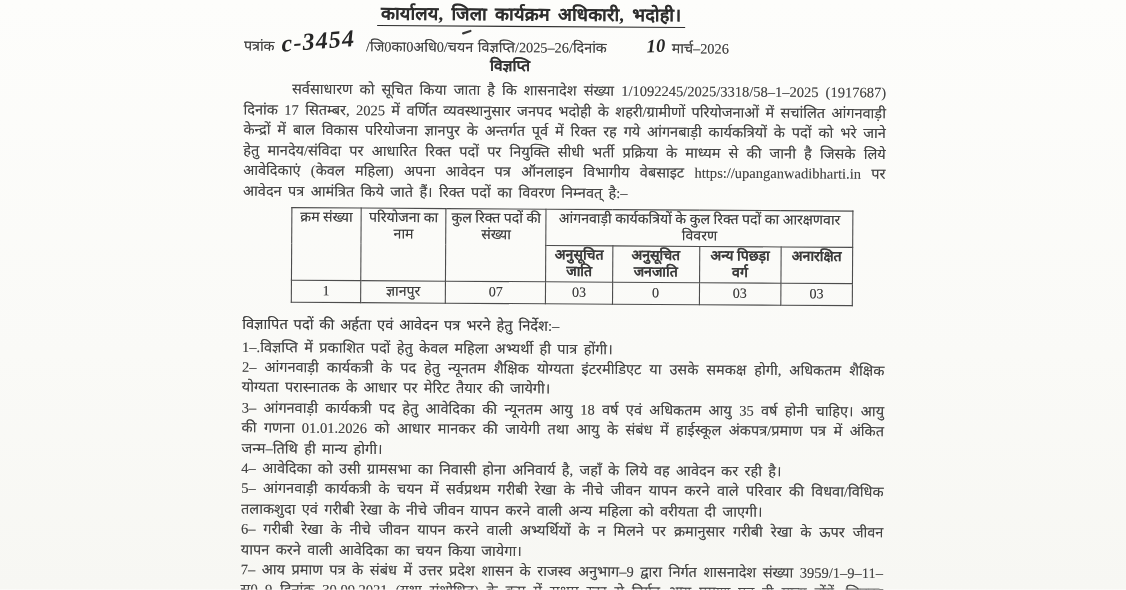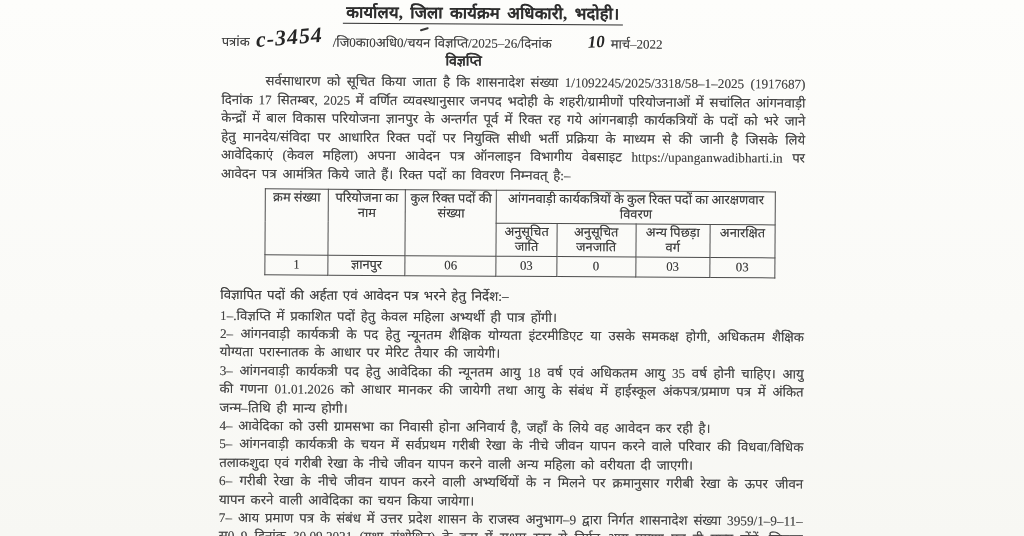--- a/index.html
+++ b/index.html
@@ -59,21 +59,21 @@
     border-collapse:collapse;table-layout:fixed;
     margin:4px 0 0 44px;width:511px;
     font-size:12.8px;color:#3b3b3b;line-height:15px;
   }
   table.vacancy td{
     border:1.4px solid #4d4d4d;padding:1px 3px;text-align:center;vertical-align:top;
     overflow:hidden;
   }
   td.c-left{text-align:left;padding-left:7px;}
   tr.hdr1 td{height:28px;}
-  tr.hdr2 td{height:30px;}
+  tr.hdr2 td{height:30px;font-weight:bold;}
   tr.datarow td{height:17px;vertical-align:middle;}
   .inst-heading{
     margin:11px 0 0 0;font-size:13.3px;color:#3d3d3d;word-spacing:2px;line-height:18px;
   }
   .inst-list{margin:3px 0 0 0;}
   .inst-list p{
     margin:0;font-size:13.2px;line-height:18.4px;color:#454545;
     text-align:justify;text-justify:inter-word;text-align-last:left;word-spacing:2.5px;
   }
 </style>
@@ -82,21 +82,21 @@
 
 <div class="scan">
   <div class="content">
 
     <div class="title-row">
       <span class="office-title">कार्यालय, जिला कार्यक्रम अधिकारी, भदोही।</span>
     </div>
 
     <div class="ref-line">
       <span class="pen-mark"></span>
-      <span>पत्रांक</span><span class="hand hand-number">c-3454</span><span>/जि0का0अधि0/चयन विज्ञप्ति/2025–26/दिनांक</span><span class="hand hand-date">10</span><span>मार्च–2022</span>
+      <span>पत्रांक</span><span class="hand hand-number">c-3454</span><span>/जि0का0अधि0/चयन विज्ञप्ति/2025–26/दिनांक</span><span class="hand hand-date">10</span><span>मार्च–2026</span>
     </div>
 
     <div class="notice-heading">विज्ञप्ति</div>
 
     <p class="intro">सर्वसाधारण को सूचित किया जाता है कि शासनादेश संख्या 1/1092245/2025/3318/58–1–2025 (1917687) दिनांक 17 सितम्बर, 2025 में वर्णित व्यवस्थानुसार जनपद भदोही के शहरी/ग्रामीणों परियोजनाओं में सचांलित आंगनवाड़ी केन्द्रों में बाल विकास परियोजना ज्ञानपुर के अन्तर्गत पूर्व में रिक्त रह गये आंगनबाड़ी कार्यकत्रियों के पदों को भरे जाने हेतु मानदेय/संविदा पर आधारित रिक्त पदों पर नियुक्ति सीधी भर्ती प्रक्रिया के माध्यम से की जानी है जिसके लिये आवेदिकाएं (केवल महिला) अपना आवेदन पत्र ऑनलाइन विभागीय वेबसाइट https://upanganwadibharti.in पर आवेदन पत्र आमंत्रित किये जाते हैं। रिक्त पदों का विवरण निम्नवत् है:–</p>
 
     <table class="vacancy">
       <colgroup>
         <col style="width:63px">
           <col style="width:77px">
@@ -115,21 +115,21 @@
       </tr>
       <tr class="hdr2">
         <td>अनुसूचित जाति</td>
         <td>अनुसूचित जनजाति</td>
         <td>अन्य पिछड़ा वर्ग</td>
         <td>अनारक्षित</td>
       </tr>
       <tr class="datarow">
         <td class="c-left">1</td>
         <td class="c-left">ज्ञानपुर</td>
-        <td>06</td>
+        <td>07</td>
         <td>03</td>
         <td>0</td>
         <td>03</td>
         <td>03</td>
       </tr>
     </tbody>
       </table>
 
     <p class="inst-heading">विज्ञापित पदों की अर्हता एवं आवेदन पत्र भरने हेतु निर्देश:–</p>
 

